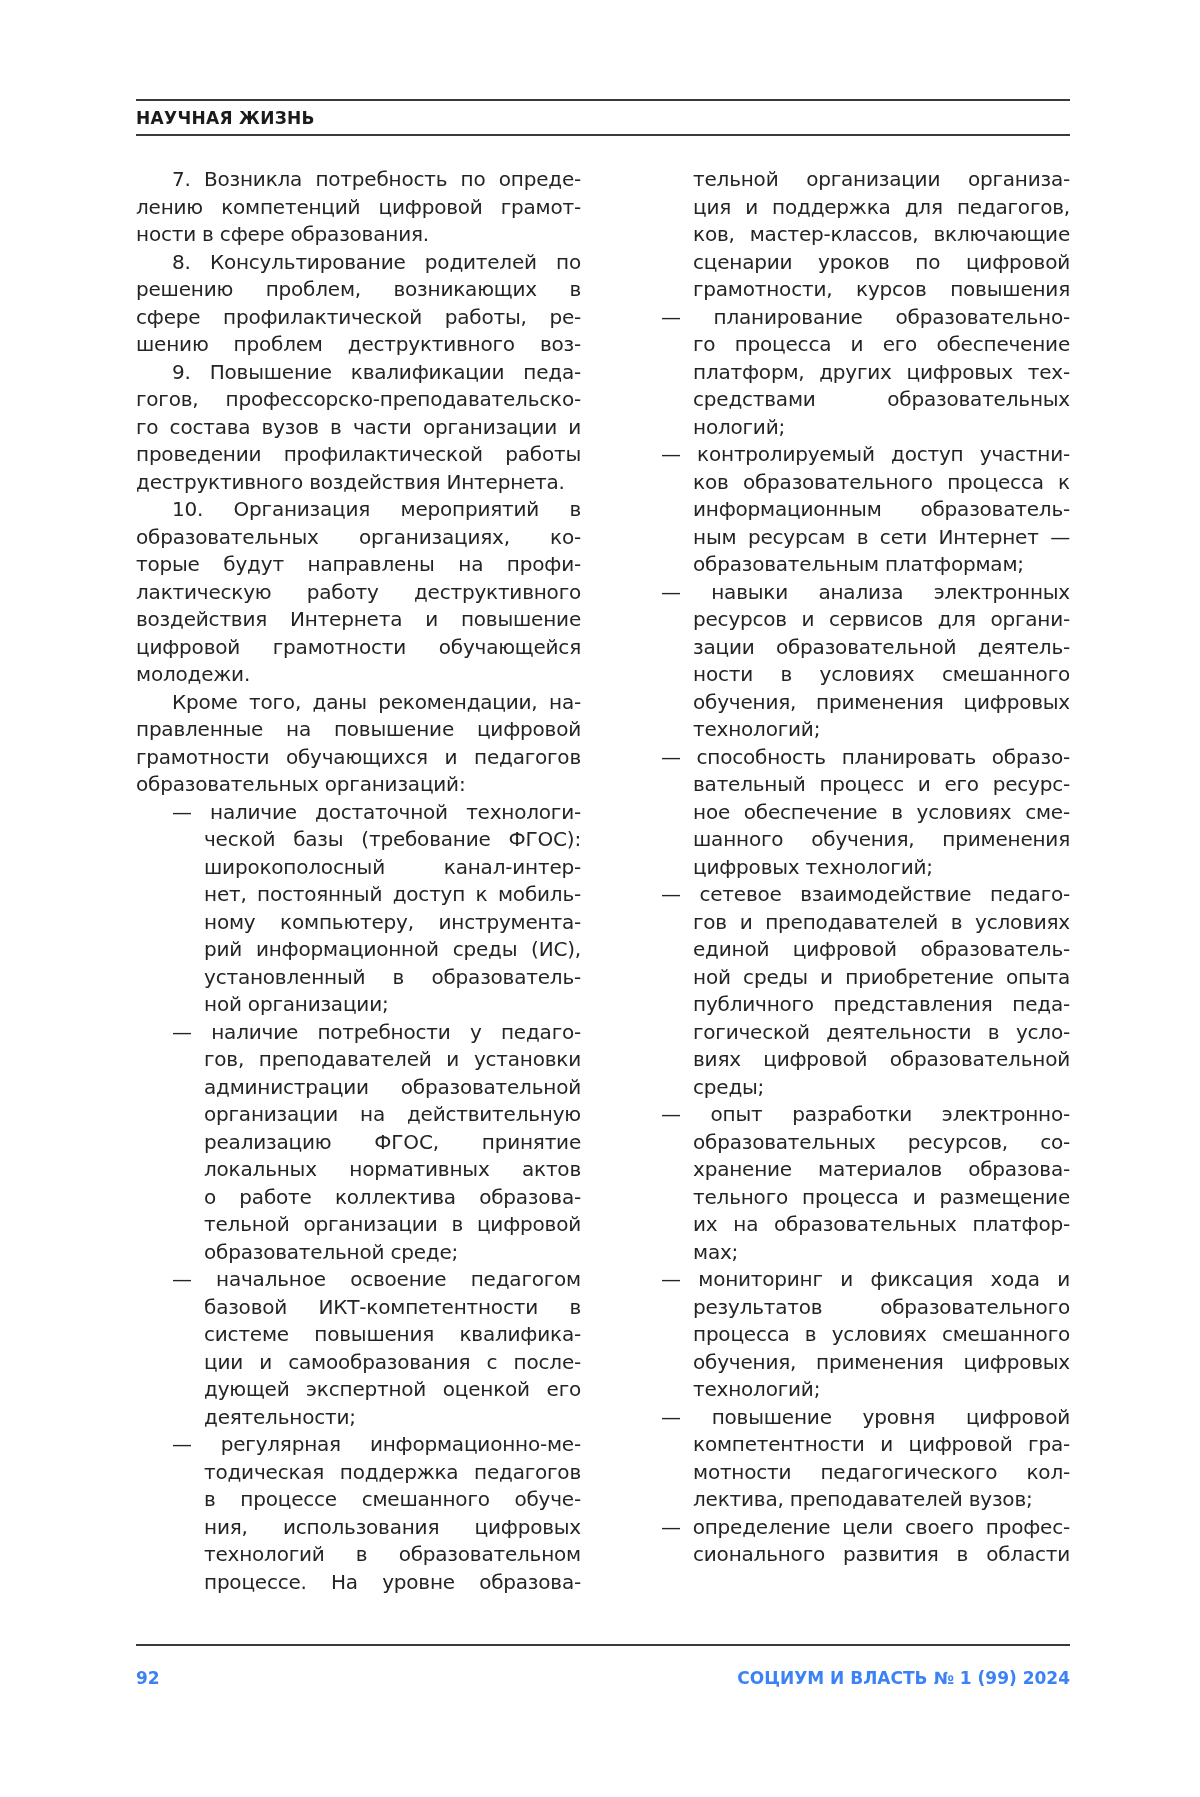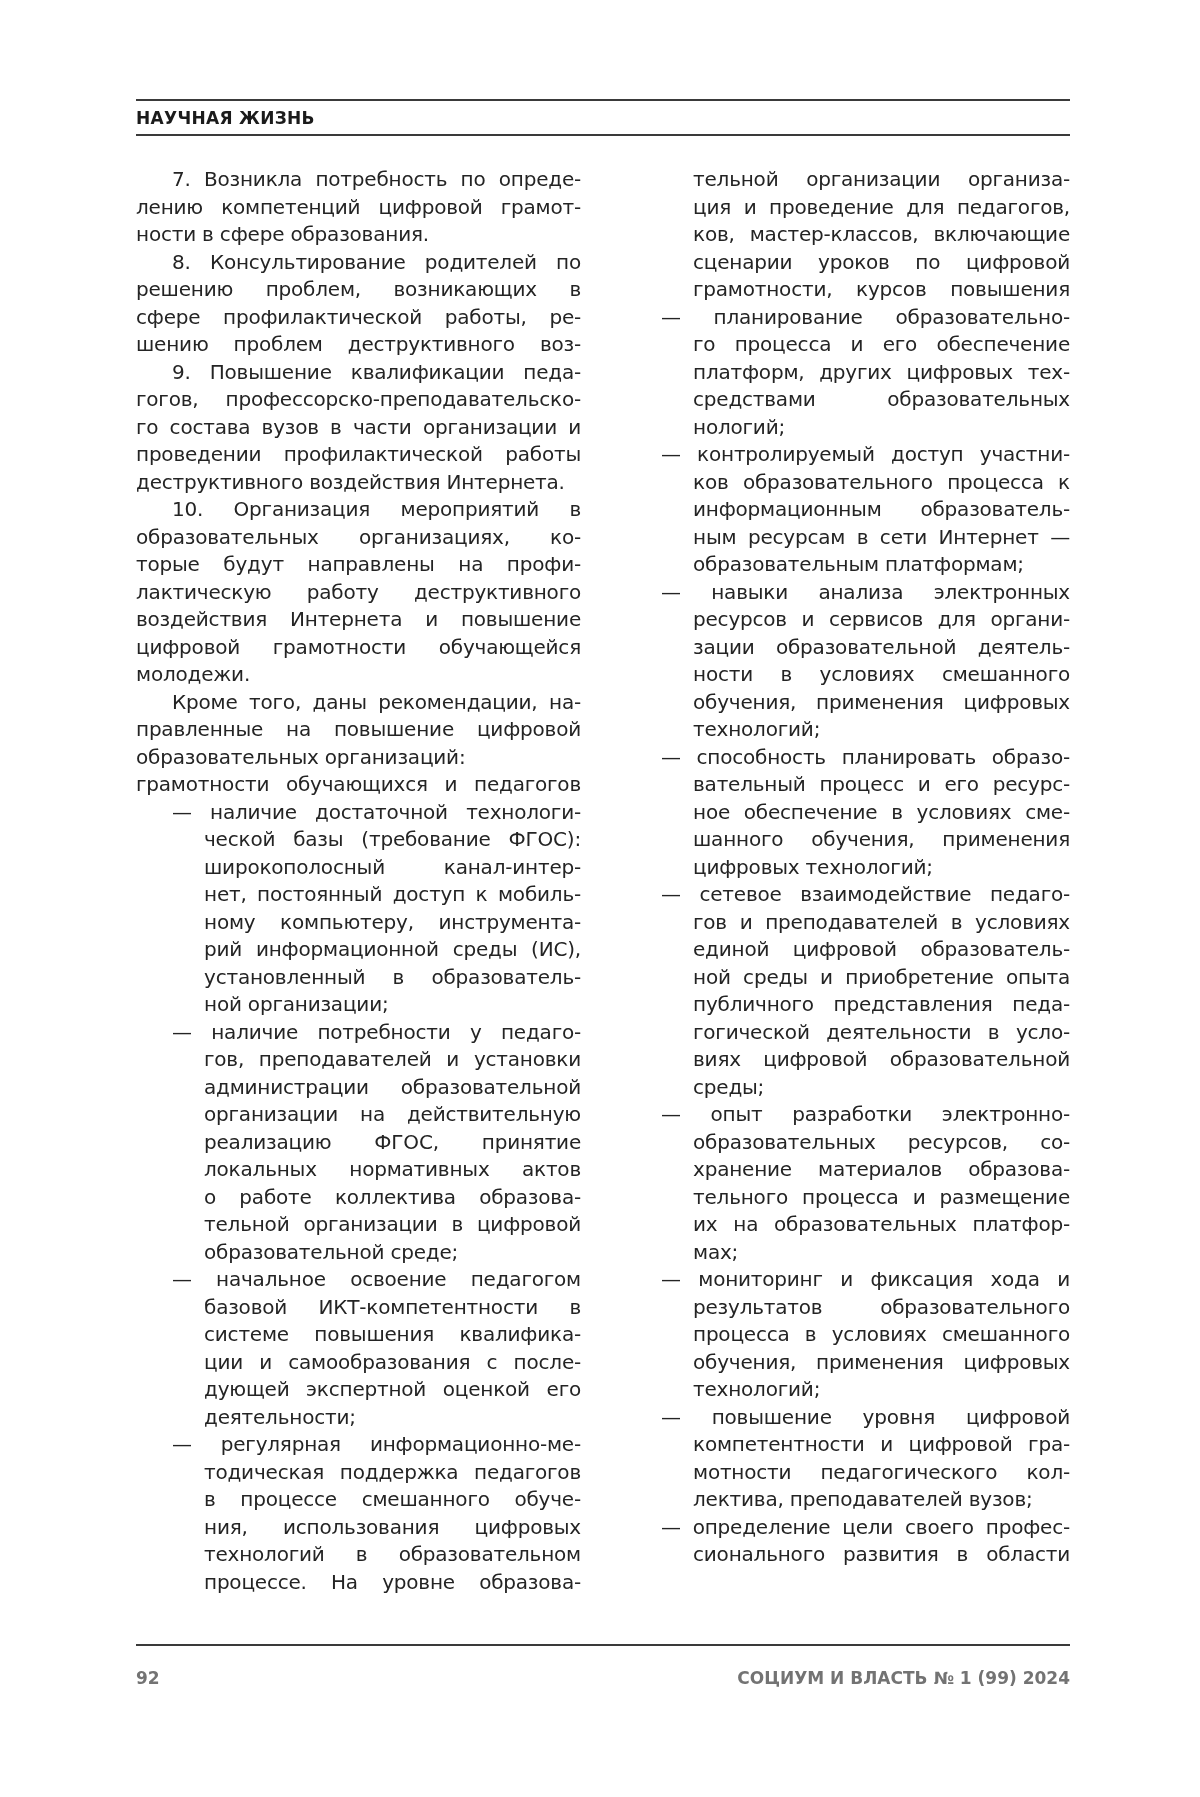--- a/index.html
+++ b/index.html
@@ -35,21 +35,21 @@
   .tl.fl { padding-left:36px; }   
   .tl.dl { padding-left:36px; }   
   .tl.hl { padding-left:68px; }   
   .tl.end { text-align:left; text-align-last:left; }
   .ftr-rule {
     position:absolute; top:1644px; left:136px; width:934px;
     height:2px; background:#3a3a3a;
   }
   .ftr {
     position:absolute; top:1668px; left:136px; width:934px;
-    font-size:17px; font-weight:700; color:#737373;
+    font-size:17px; font-weight:700; color:#3b82f6;
     display:flex; justify-content:space-between;
   }
 </style>
 </head>
 <body>
 
 <div class="page">
 
   <div class="hdr">
     <div class="hdr-title">НАУЧНАЯ ЖИЗНЬ</div>
@@ -80,22 +80,22 @@
           <div class="tl">образовательных организациях, ко-</div>
           <div class="tl">торые будут направлены на профи-</div>
           <div class="tl">лактическую работу деструктивного</div>
           <div class="tl">воздействия Интернета и повышение</div>
           <div class="tl">цифровой грамотности обучающейся</div>
           <div class="tl end">молодежи.</div>
         </div>
         <div>
           <div class="tl fl">Кроме того, даны рекомендации, на-</div>
           <div class="tl">правленные на повышение цифровой</div>
+          <div class="tl">грамотности обучающихся и педагогов</div>
           <div class="tl end">образовательных организаций:</div>
-          <div class="tl">грамотности обучающихся и педагогов</div>
         </div>
         <div>
           <div class="tl dl">— наличие достаточной технологи-</div>
           <div class="tl hl">ческой базы (требование ФГОС):</div>
           <div class="tl hl">широкополосный канал-интер-</div>
           <div class="tl hl">нет, постоянный доступ к мобиль-</div>
           <div class="tl hl">ному компьютеру, инструмента-</div>
           <div class="tl hl">рий информационной среды (ИС),</div>
           <div class="tl hl">установленный в образователь-</div>
           <div class="tl hl end">ной организации;</div>
@@ -124,21 +124,21 @@
           <div class="tl hl">тодическая поддержка педагогов</div>
           <div class="tl hl">в процессе смешанного обуче-</div>
           <div class="tl hl">ния, использования цифровых</div>
           <div class="tl hl">технологий в образовательном</div>
           <div class="tl hl">процессе. На уровне образова-</div>
         </div>
       </div>
     <div class="col" id="col-right">
         <div>
           <div class="tl hl">тельной организации организа-</div>
-          <div class="tl hl">ция и проведение для педагогов,</div>
+          <div class="tl hl">ция и поддержка для педагогов,</div>
           <div class="tl hl">ков, мастер-классов, включающие</div>
           <div class="tl hl">сценарии уроков по цифровой</div>
           <div class="tl hl">грамотности, курсов повышения</div>
         </div>
         <div>
           <div class="tl dl">— планирование образовательно-</div>
           <div class="tl hl">го процесса и его обеспечение</div>
           <div class="tl hl">платформ, других цифровых тех-</div>
           <div class="tl hl">средствами образовательных</div>
           <div class="tl hl end">нологий;</div>

